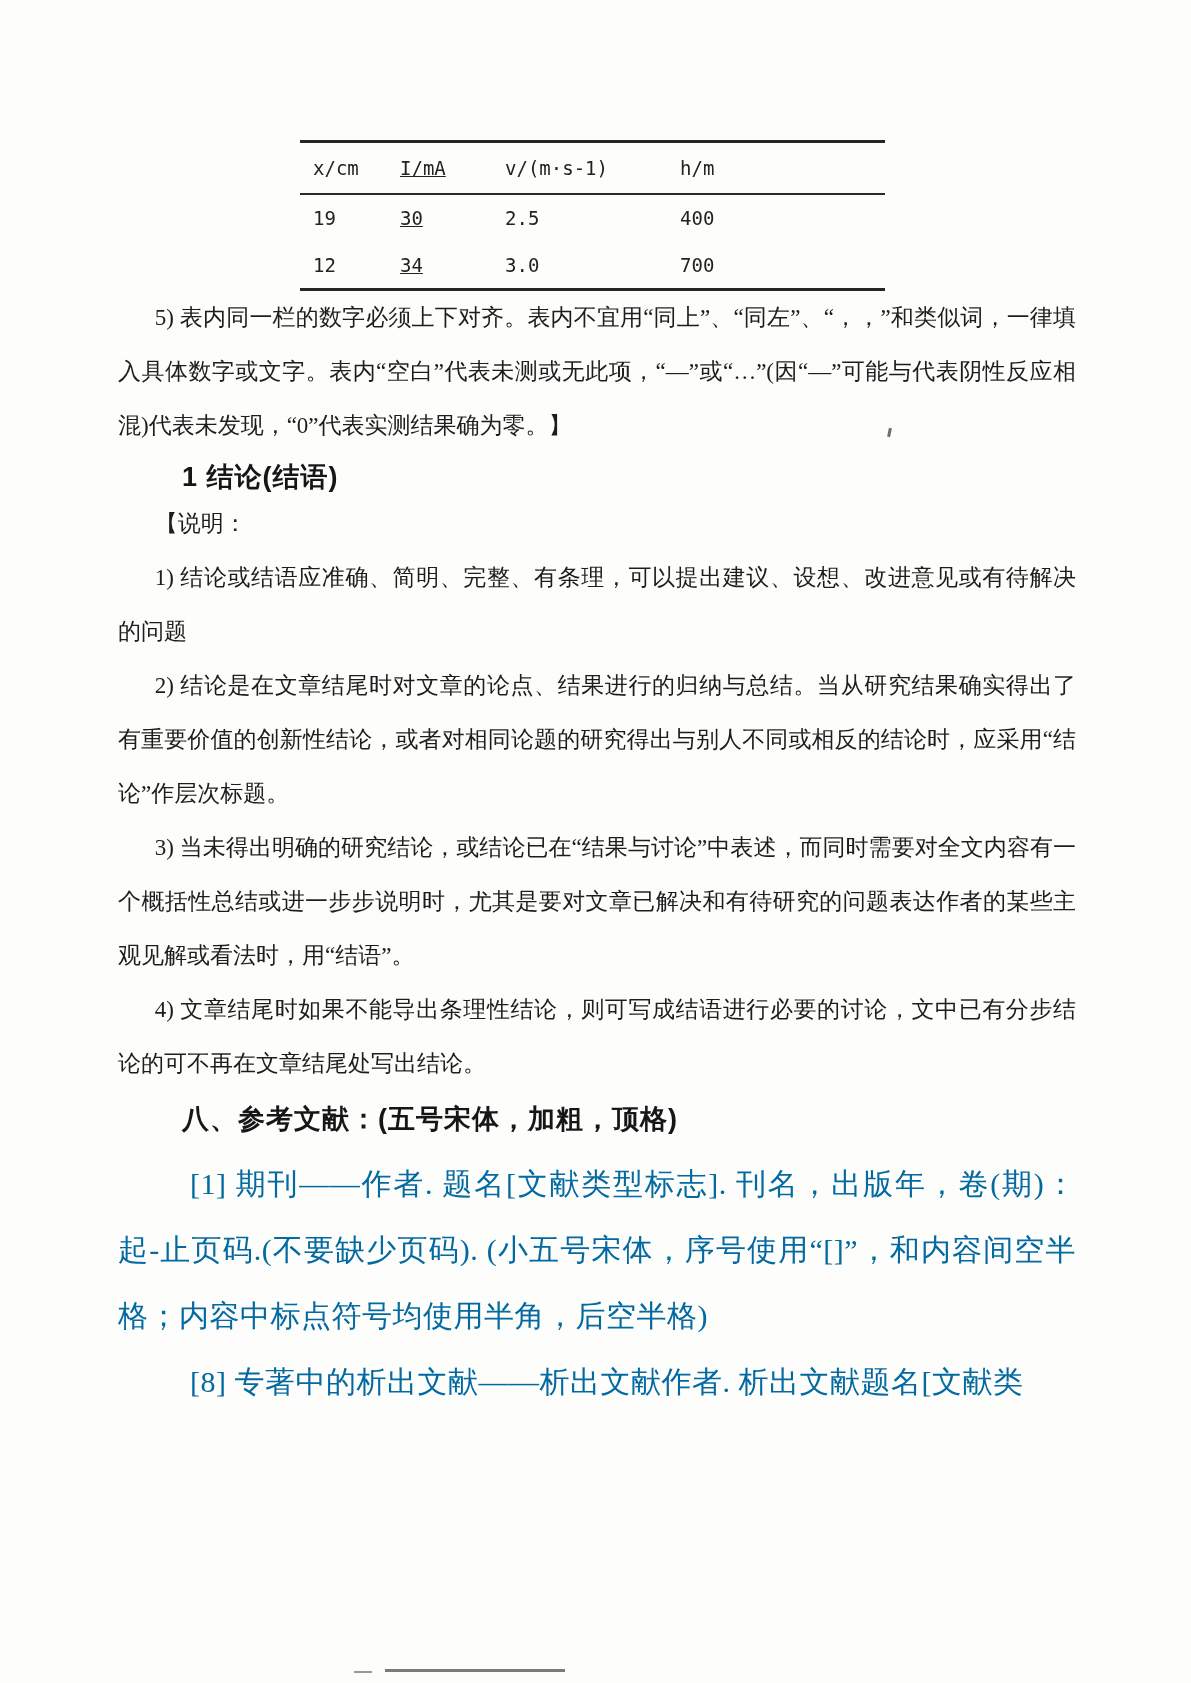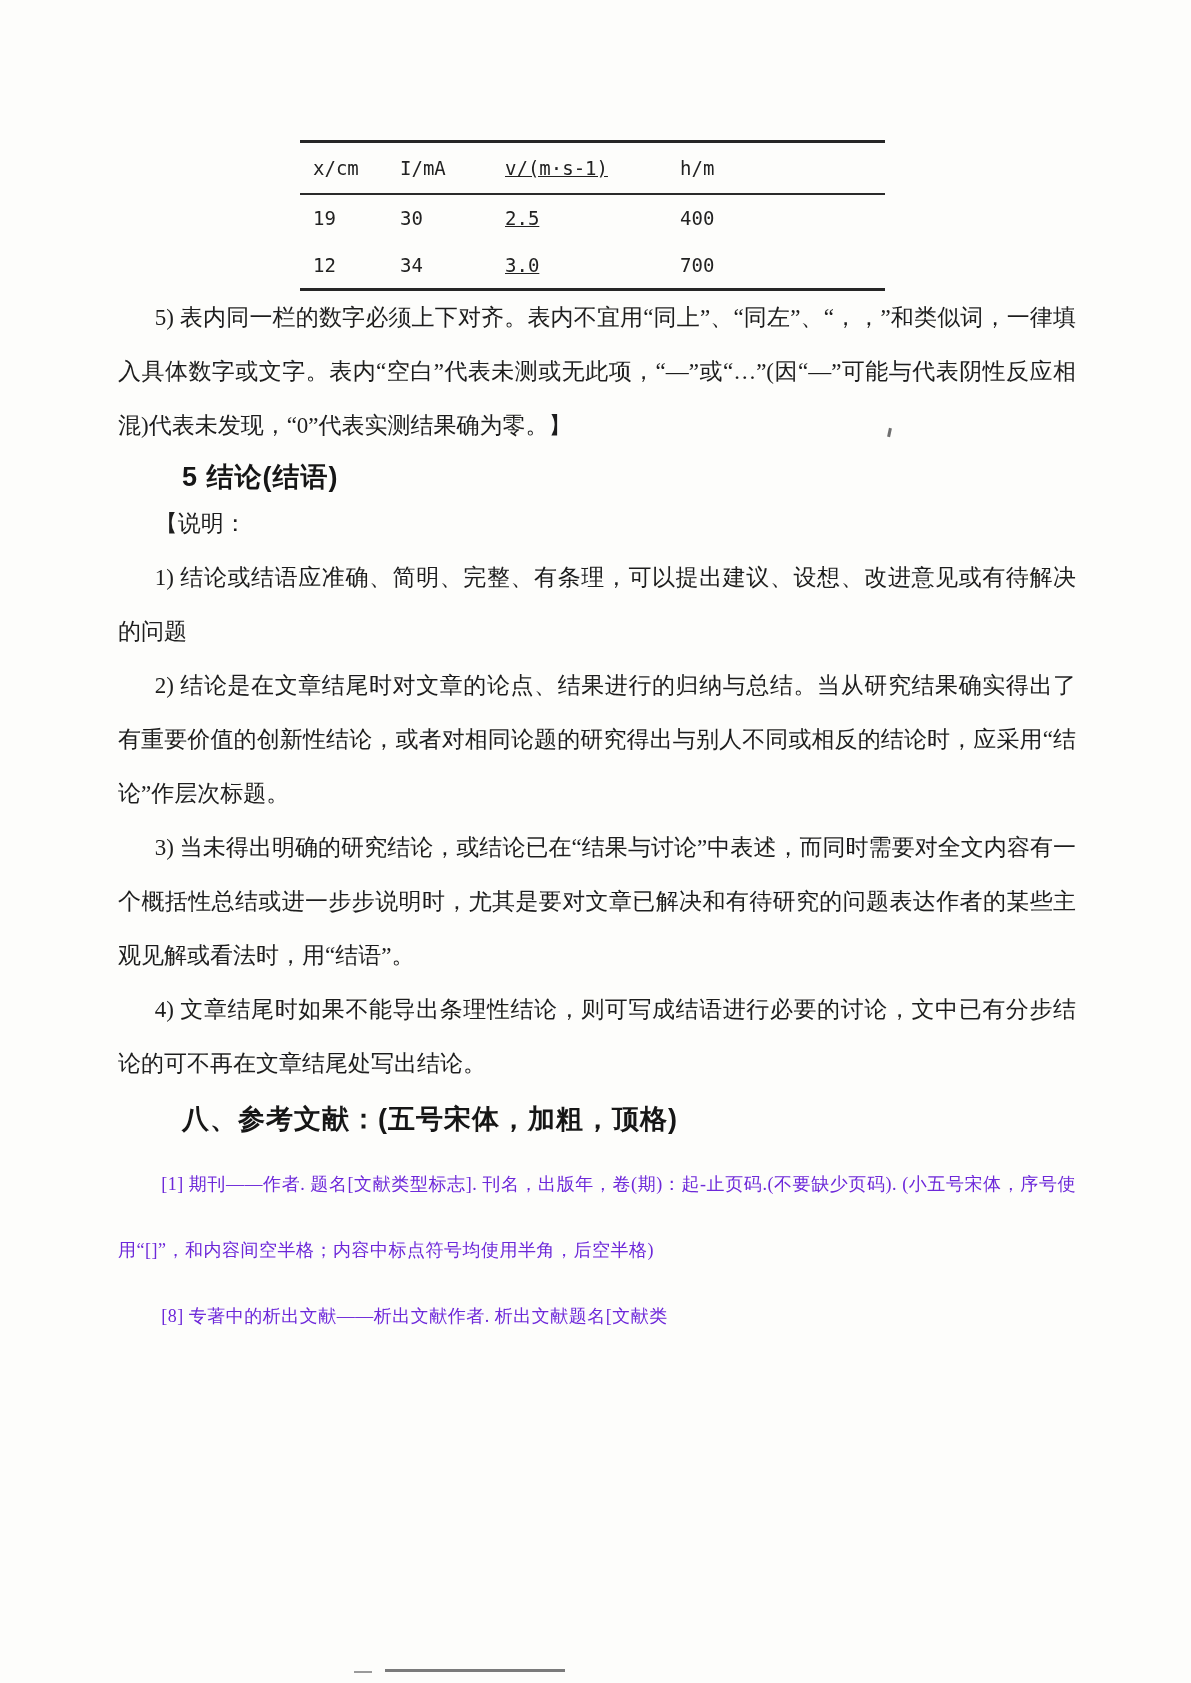--- a/index.html
+++ b/index.html
@@ -29,22 +29,22 @@
   table.data-table thead tr { border-bottom: 2px solid #2a2a2a; }
   table.data-table th, table.data-table td {
     font-weight: normal;
     vertical-align: middle;
     text-align: left;
     white-space: nowrap;
   }
   table.data-table thead th { height: 52px; }
   table.data-table tbody td { height: 48px; }
   .col-x  { width: 87px;  padding-left: 13px; }
-  .col-i  { width: 118px; padding-left: 13px; }
-  .col-v  { width: 175px; text-align: left; text-decoration: underline; }
+  .col-i  { width: 118px; padding-left: 13px; text-decoration: underline; }
+  .col-v  { width: 175px; text-align: left; }
   .col-h  { width: 205px; padding-left: 0; }
   
   .body-text {
     font-size: 23px;
     line-height: 54px;
     text-align: justify;
     color: #1d1d1d;
   }
   .indent-item { text-indent: 1.6em; }
   .note-block { margin-top: 0; }
@@ -55,25 +55,25 @@
     font-size: 27px;
     line-height: 40px;
     margin-left: 64px;
     color: #161616;
     letter-spacing: 1px;
   }
   .heading-conclusion { margin-top: 4px; }
   .heading-references { margin-top: 8px; }
   
   .ref-text {
-    font-size: 18px;
+    font-size: 30px;
     line-height: 66px;
     text-align: justify;
     text-indent: 2.4em;
-    color: #6d28d9;
+    color: #0369a1;
     letter-spacing: 0.5px;
   }
   .ref-1 { margin-top: 12px; }
   .ref-2 { margin-top: 6px; }
   .ref-3 { margin-top: 0; }
   
   .artifact { position: absolute; background: #8a8a8a; }
   .artifact-dash { left: 354px; top: 1671px; width: 18px; height: 2px; background: #9a9a9a; }
   .artifact-line { left: 385px; top: 1669px; width: 180px; height: 3px; background: #7b7b7b; }
   .artifact-stray { left: 888px; top: 428px; width: 3px; height: 9px; background: #6f6f6f; transform: rotate(12deg); }
@@ -103,21 +103,21 @@
         <td class="col-x">12</td>
         <td class="col-i">34</td>
         <td class="col-v">3.0</td>
         <td class="col-h">700</td>
       </tr>
     </tbody>
   </table>
 
   <p class="body-text indent-item note-block">5) 表内同一栏的数字必须上下对齐。表内不宜用“同上”、“同左”、“，，”和类似词，一律填入具体数字或文字。表内“空白”代表未测或无此项，“—”或“…”(因“—”可能与代表阴性反应相混)代表未发现，“0”代表实测结果确为零。】</p>
 
-  <h2 class="section-heading heading-conclusion">5 结论(结语)</h2>
+  <h2 class="section-heading heading-conclusion">1 结论(结语)</h2>
 
   <p class="body-text indent-item">【说明：</p>
 
   <p class="body-text indent-item">1) 结论或结语应准确、简明、完整、有条理，可以提出建议、设想、改进意见或有待解决的问题</p>
   <p class="body-text indent-item">2) 结论是在文章结尾时对文章的论点、结果进行的归纳与总结。当从研究结果确实得出了有重要价值的创新性结论，或者对相同论题的研究得出与别人不同或相反的结论时，应采用“结论”作层次标题。</p>
   <p class="body-text indent-item">3) 当未得出明确的研究结论，或结论已在“结果与讨论”中表述，而同时需要对全文内容有一个概括性总结或进一步步说明时，尤其是要对文章已解决和有待研究的问题表达作者的某些主观见解或看法时，用“结语”。</p>
   <p class="body-text indent-item">4) 文章结尾时如果不能导出条理性结论，则可写成结语进行必要的讨论，文中已有分步结论的可不再在文章结尾处写出结论。</p>
 
   <h2 class="section-heading heading-references">八、参考文献：(五号宋体，加粗，顶格)</h2>
 

